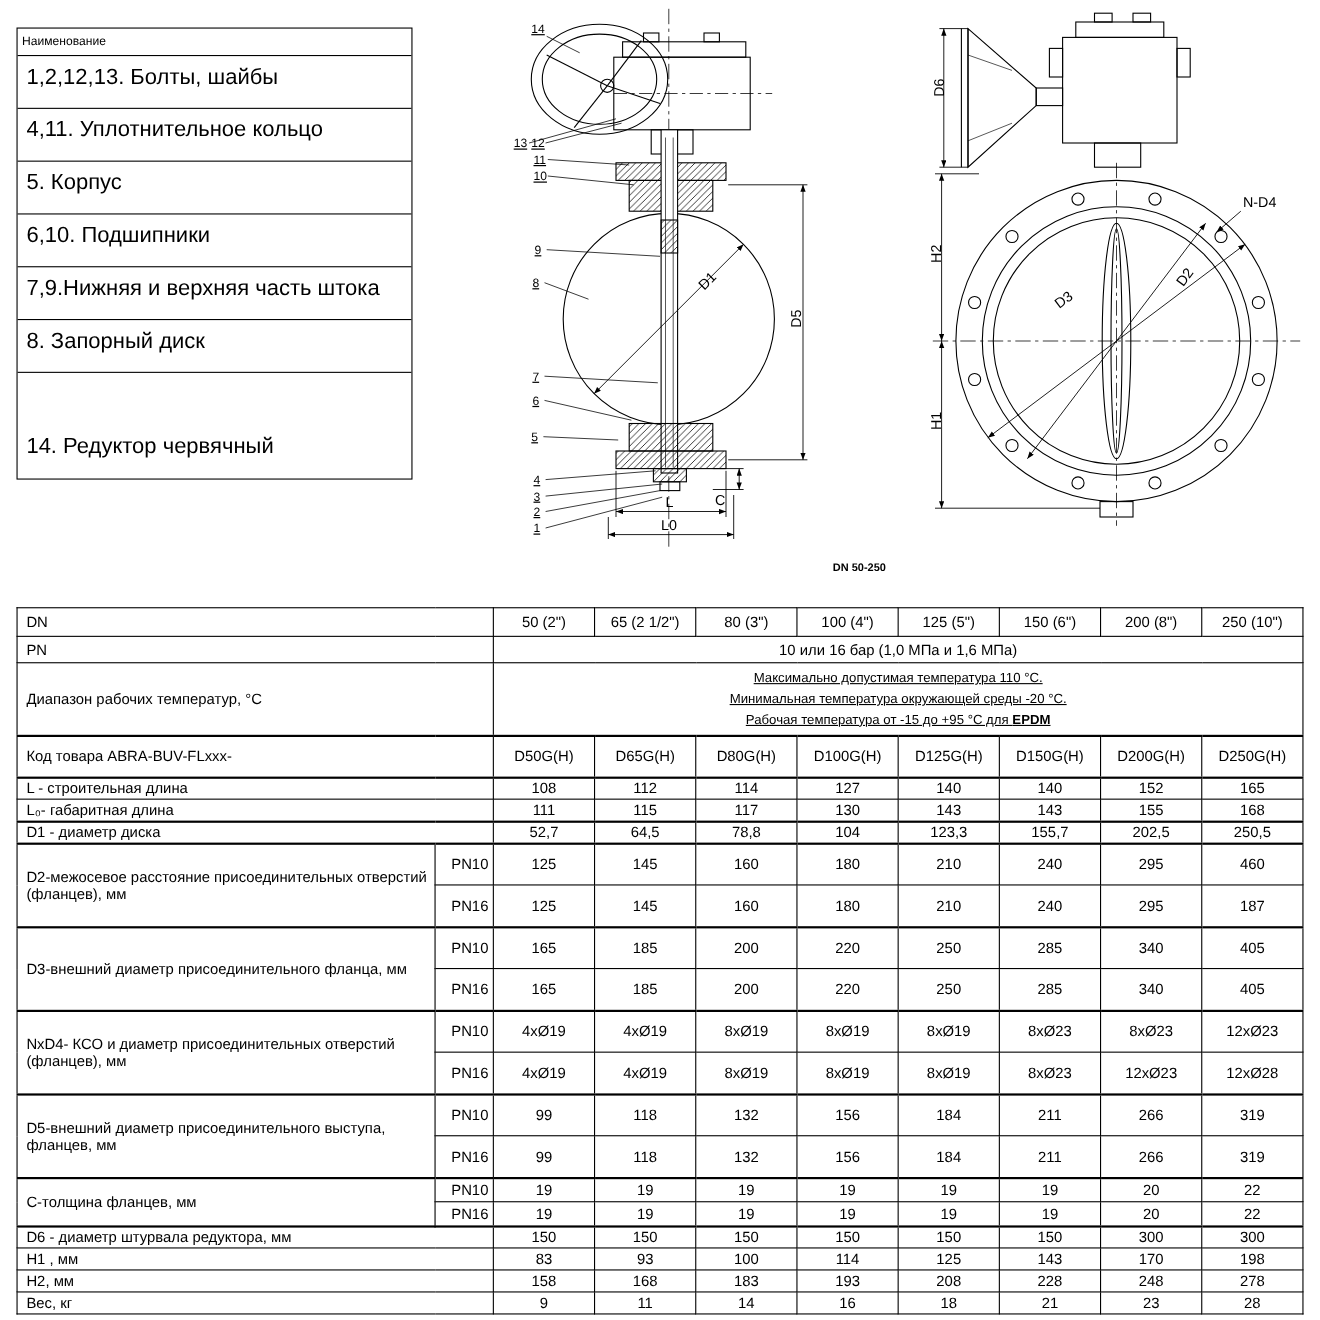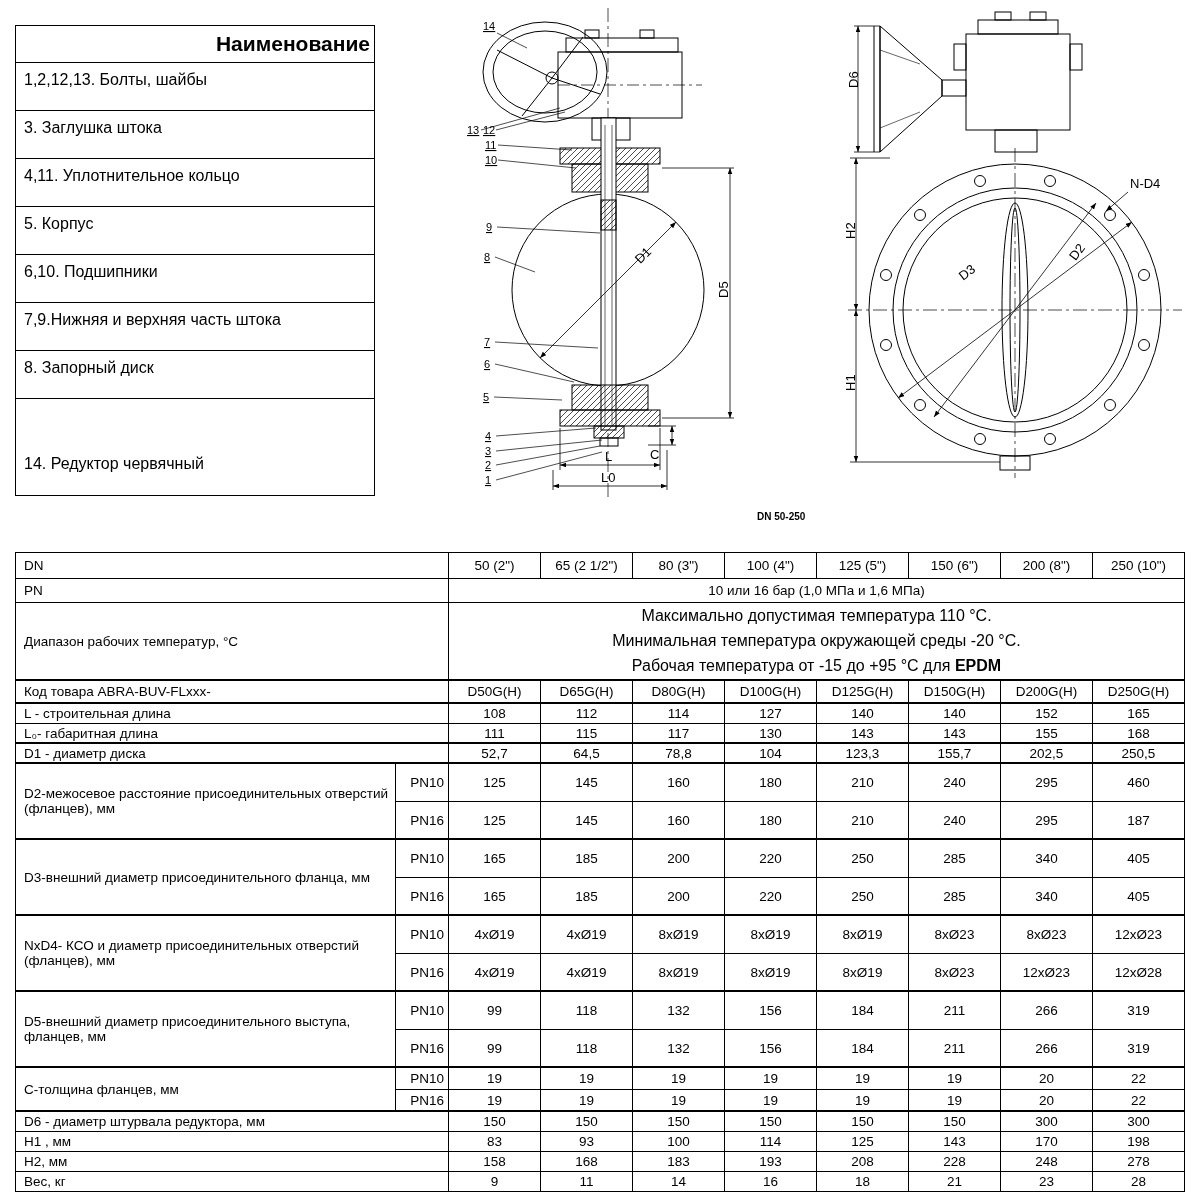--- a/index.html
+++ b/index.html
@@ -2,57 +2,56 @@
 <html><head>
 <meta charset="utf-8">
 <style>
   * { margin:0; padding:0; box-sizing:border-box; }
   html,body { background:#fff; }
   body { width:1200px; height:1200px; font-family:"Liberation Sans", sans-serif; color:#000; }
   .page { position:relative; width:1200px; height:1200px; background:#fff; overflow:hidden; }
 
   
   .parts { position:absolute; left:15px; top:25px; width:360px; border:1px solid #000; background:#fff; }
-  .parts-header { border-bottom:1px solid #000; font-weight:bold; font-size:21px; text-align:right; padding:6px 4px; }
-  .parts-row { border-bottom:1px solid #000; font-size:16px; padding:8px 6px 4px 8px; height:48px; }
+  .parts-header { border-bottom:1px solid #000; font-weight:normal; font-size:11px; text-align:left; padding:6px 4px; }
+  .parts-row { border-bottom:1px solid #000; font-size:20px; padding:8px 6px 4px 8px; height:48px; }
   .parts-row:first-of-type { height:34px; }
   .parts-row:last-child { border-bottom:0;margin-top:48px; }
 
   
   .drawings { position:absolute; left:0; top:0; width:1200px; height:545px; }
   svg text { fill:#000; stroke:none; font-family:"Liberation Sans", sans-serif; }
   .dim-label { font-size:13px; }
   .callout { font-size:11px; text-decoration:underline; }
   .dn-caption { position:absolute; left:757px; top:511px; font-weight:bold; font-size:10px; }
 
   
   .spec { position:absolute; left:15px; top:552px; width:1170px; border-collapse:collapse; table-layout:fixed; font-size:13.5px; background:#fff; }
   .spec td { border:1px solid #000; padding:1px 4px; vertical-align:middle; overflow:hidden; }
   .spec .lbl { text-align:left; padding-left:8px; }
   .spec .pn { text-align:right; padding-left:2px; }
   .spec .val { text-align:center; }
   .spec tr.grp td { border-top:2px solid #000; }
   .spec tr.r-dn td { height:26px; }
   .spec tr.r-pn td { height:24px; }
   .spec tr.r-temp td { height:66px; }
-  .spec tr.r-code td { height:23px; }
+  .spec tr.r-code td { height:38px; }
   .spec tr.r-thin td { height:20px; }
   .spec tr.r-dbl td { height:38px; }
   .spec tr.r-c td { height:22px; }
-  .temp-lines { font-size:16px; text-align:center; line-height:1.55; }
+  .temp-lines { font-size:12px; text-align:center; line-height:1.55;text-decoration:underline; }
 </style>
 </head>
 <body>
 
 <div class="page">
 
   <div class="parts">
     <div class="parts-header">Наименование</div>
     <div class="parts-row">1,2,12,13. Болты, шайбы</div>
-    <div class="parts-row">3. Заглушка штока</div>
     <div class="parts-row">4,11. Уплотнительное кольцо</div>
     <div class="parts-row">5. Корпус</div>
     <div class="parts-row">6,10. Подшипники</div>
     <div class="parts-row">7,9.Нижняя и верхняя часть штока</div>
     <div class="parts-row">8. Запорный диск</div>
     <div class="parts-row">14. Редуктор червячный</div>
   </div>
 
   <svg class="drawings" viewBox="0 0 1200 545" width="1200" height="545">
     <defs>

